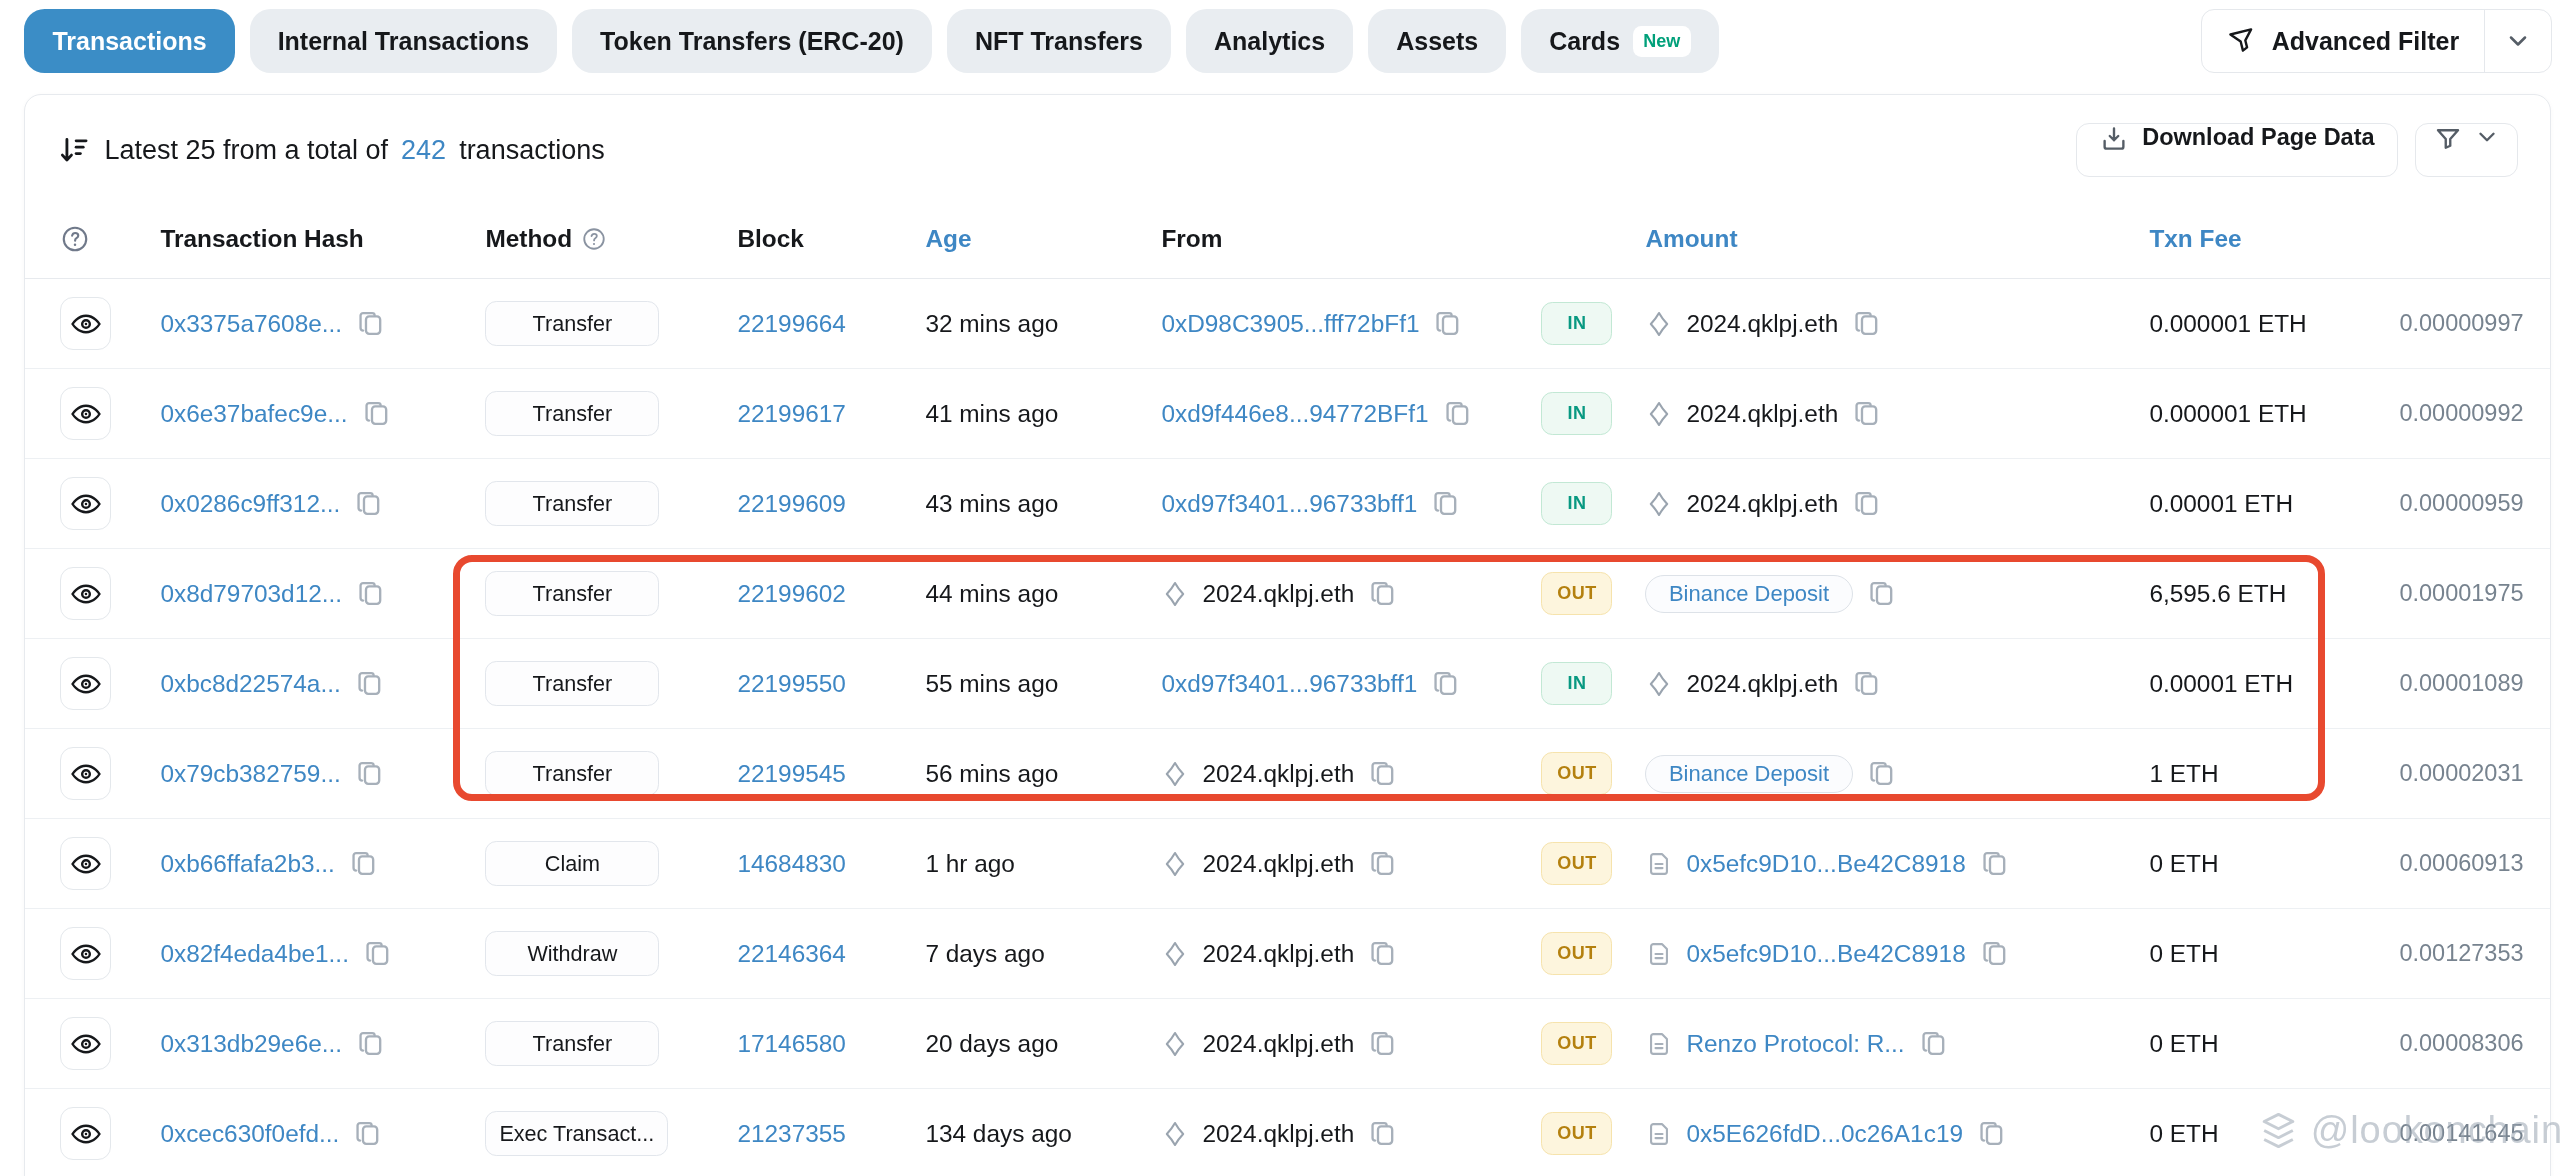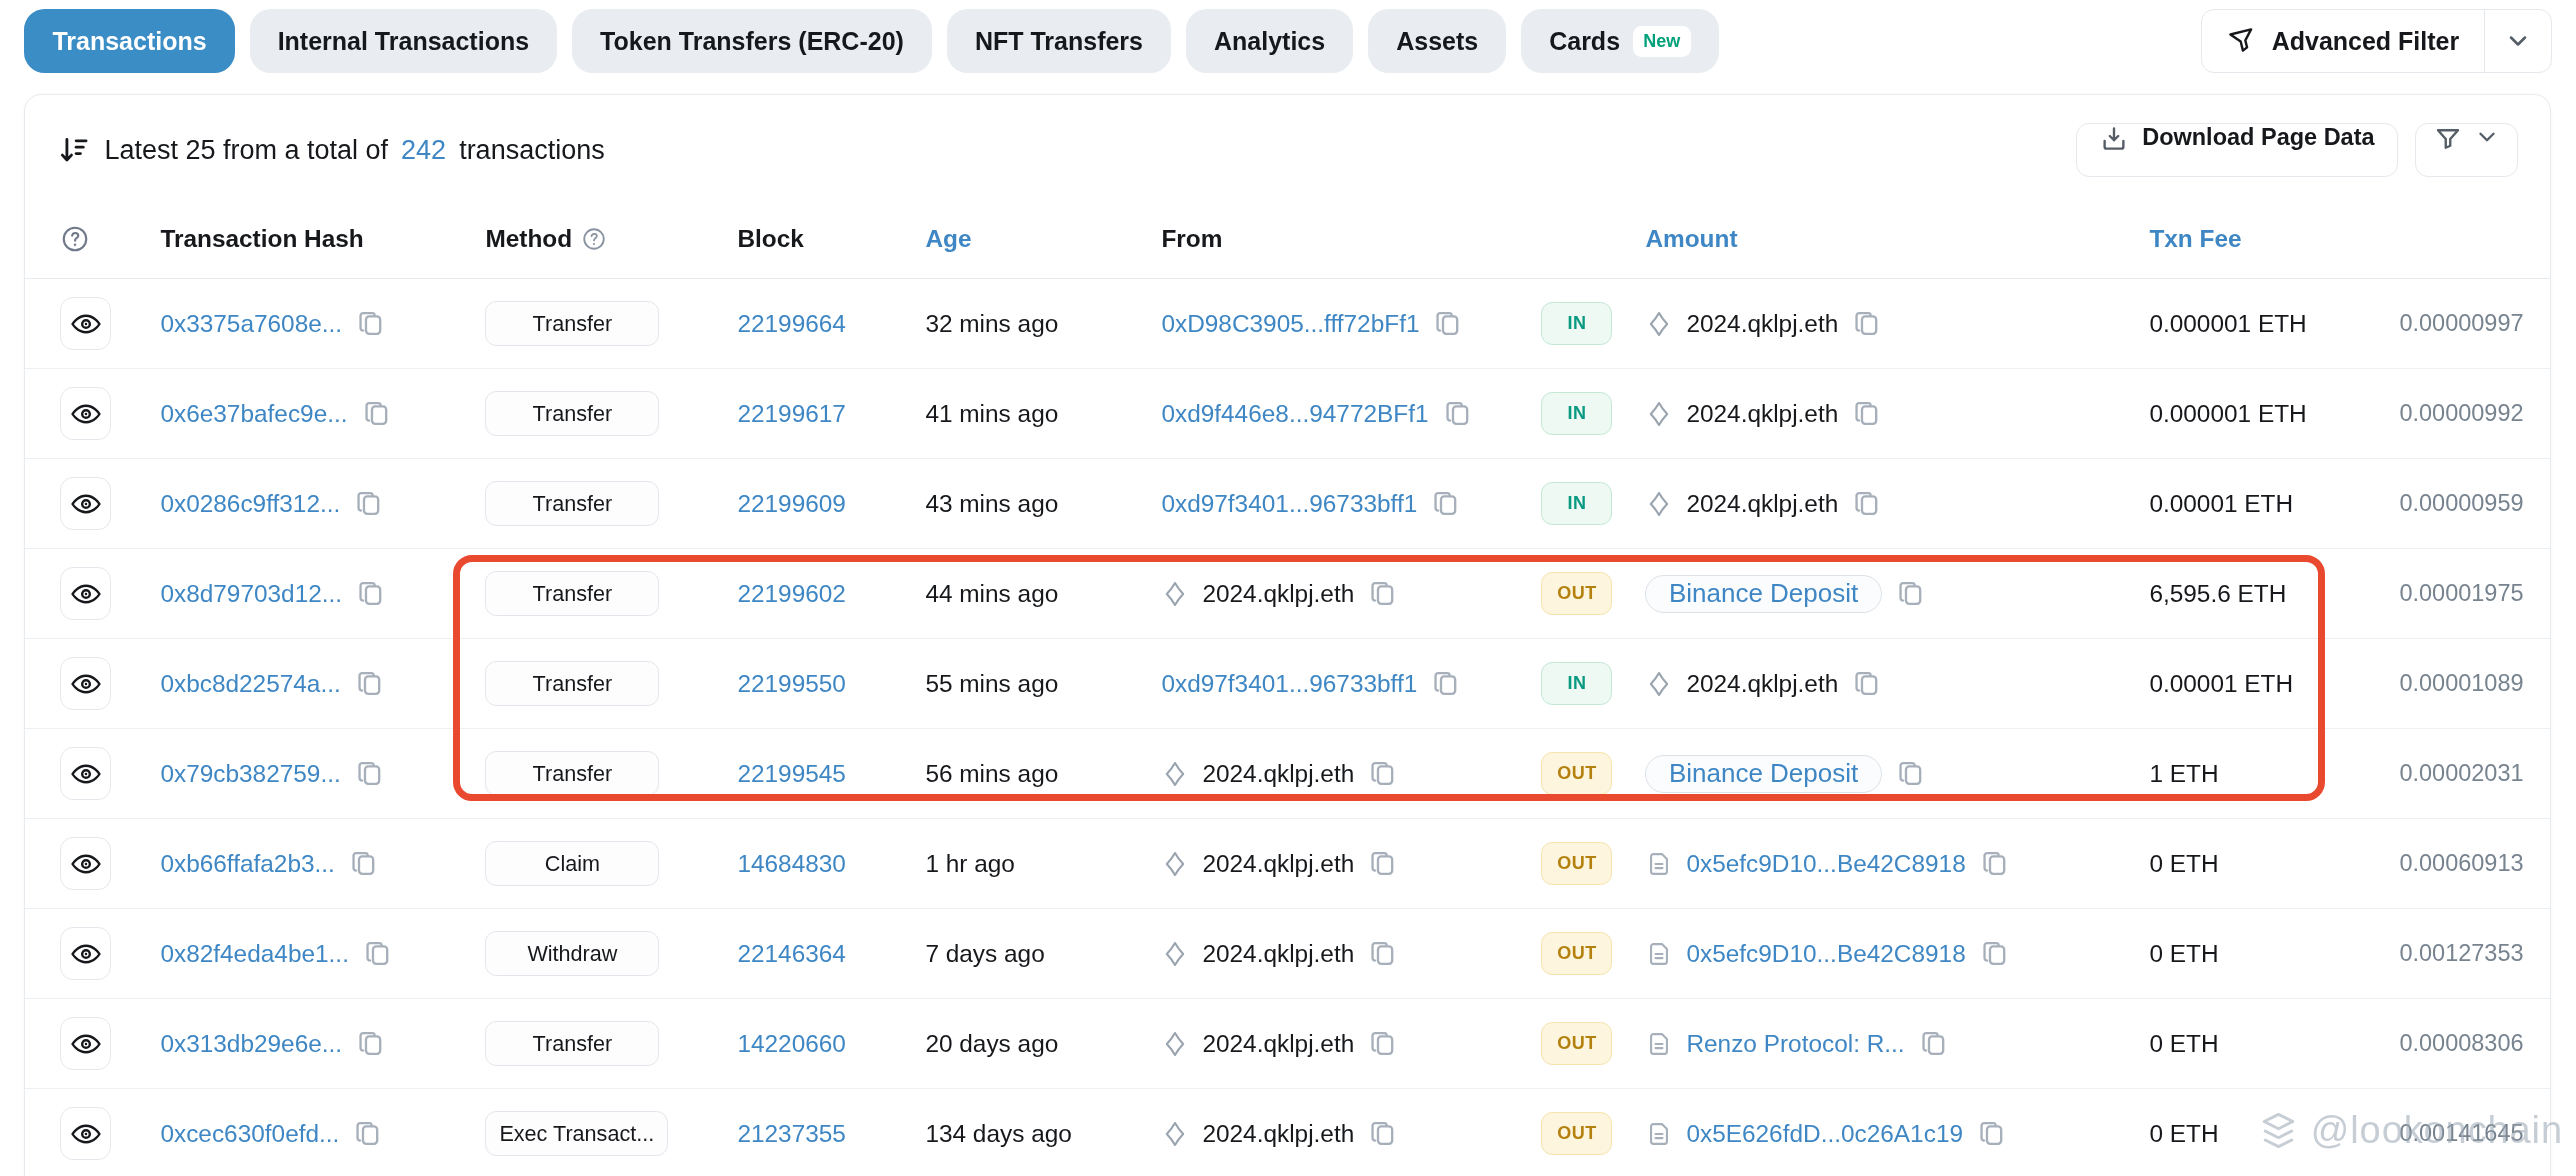--- a/index.html
+++ b/index.html
@@ -41,21 +41,21 @@
   .eye-btn{width:51px;height:53px;border:1.9px solid #e4e8ec;border-radius:13px;background:#fff;display:flex;
            align-items:center;justify-content:center;cursor:pointer;padding:0;}
   .method-badge{min-width:174px;height:45px;box-sizing:border-box;border:1.9px solid #e2e6ec;border-radius:11.3px;
            background:#fdfdfe;display:flex;align-items:center;justify-content:center;font-size:21.6px;
            color:#16181b;padding:0 13px;white-space:nowrap;}
   .dir-badge{width:71px;height:43px;box-sizing:border-box;border-radius:11.3px;display:flex;align-items:center;
            justify-content:center;font-size:18px;font-weight:700;letter-spacing:0.5px;}
   .dir-badge.in{color:#089981;background:#eef9f3;border:1.9px solid #c2e8d4;}
   .dir-badge.out{color:#b4800e;background:#fdf5dd;border:1.9px solid #f6e3ac;}
   .pill{height:38px;box-sizing:border-box;border:1.9px solid #dde2e8;border-radius:937px;background:#fbfcfe;
-           display:flex;align-items:center;padding:0 22.5px;color:#3e87c4;font-size:26px;white-space:nowrap;cursor:pointer;}
+           display:flex;align-items:center;padding:0 22.5px;color:#3e87c4;font-size:22px;white-space:nowrap;cursor:pointer;}
   .party-name{color:#16181b;white-space:nowrap;}
   .fee{color:#77838f;font-size:23.5px;}
   .copy{display:flex;align-items:center;cursor:pointer;}
   .icon{display:flex;align-items:center;}
   
   .highlight-box{position:absolute;left:428px;top:460px;width:1872px;height:246px;border:7.5px solid #e8492f;
            border-radius:19px;box-sizing:border-box;z-index:5;pointer-events:none;}
   
   .watermark{position:absolute;top:1109px;right:13px;display:flex;align-items:center;gap:7.5px;z-index:6;
            color:#9aa5b1;opacity:.55;font-size:38px;letter-spacing:0.9px;pointer-events:none;}
@@ -733,21 +733,21 @@
         <svg width="31" height="31" viewBox="0 0 24 24" fill="none" stroke="#a7b0ba" stroke-width="1.8" stroke-linejoin="round">
                 <rect x="8.5" y="6.5" width="11" height="13.5" rx="2.5"></rect>
                 <path d="M6.3 17.5c-1.2 0-2-.8-2-2V5.9c0-1.1.9-1.9 2-1.9h7c1.1 0 1.9.7 1.9 1.7" stroke-linecap="round"></path>
               </svg>
       </span>
     </div>
     <div class="c">
       <span class="method-badge">Transfer</span>
     </div>
     <div class="c">
-      <a class="link block-link">14220660</a>
+      <a class="link block-link">17146580</a>
     </div>
     <div class="c">
       <span class="age-text">20 days ago</span>
     </div>
     <div class="c c-from">
   <span class="icon">
     <svg width="28" height="28" viewBox="0 0 24 24" fill="none" stroke="#9aa4af" stroke-width="1.8" stroke-linejoin="round">
                 <path d="M12 2.6c2 3.6 4.4 6.6 7 9.4-2.6 2.8-5 5.8-7 9.4-2-3.6-4.4-6.6-7-9.4 2.6-2.8 5-5.8 7-9.4z"></path>
               </svg>
   </span>

